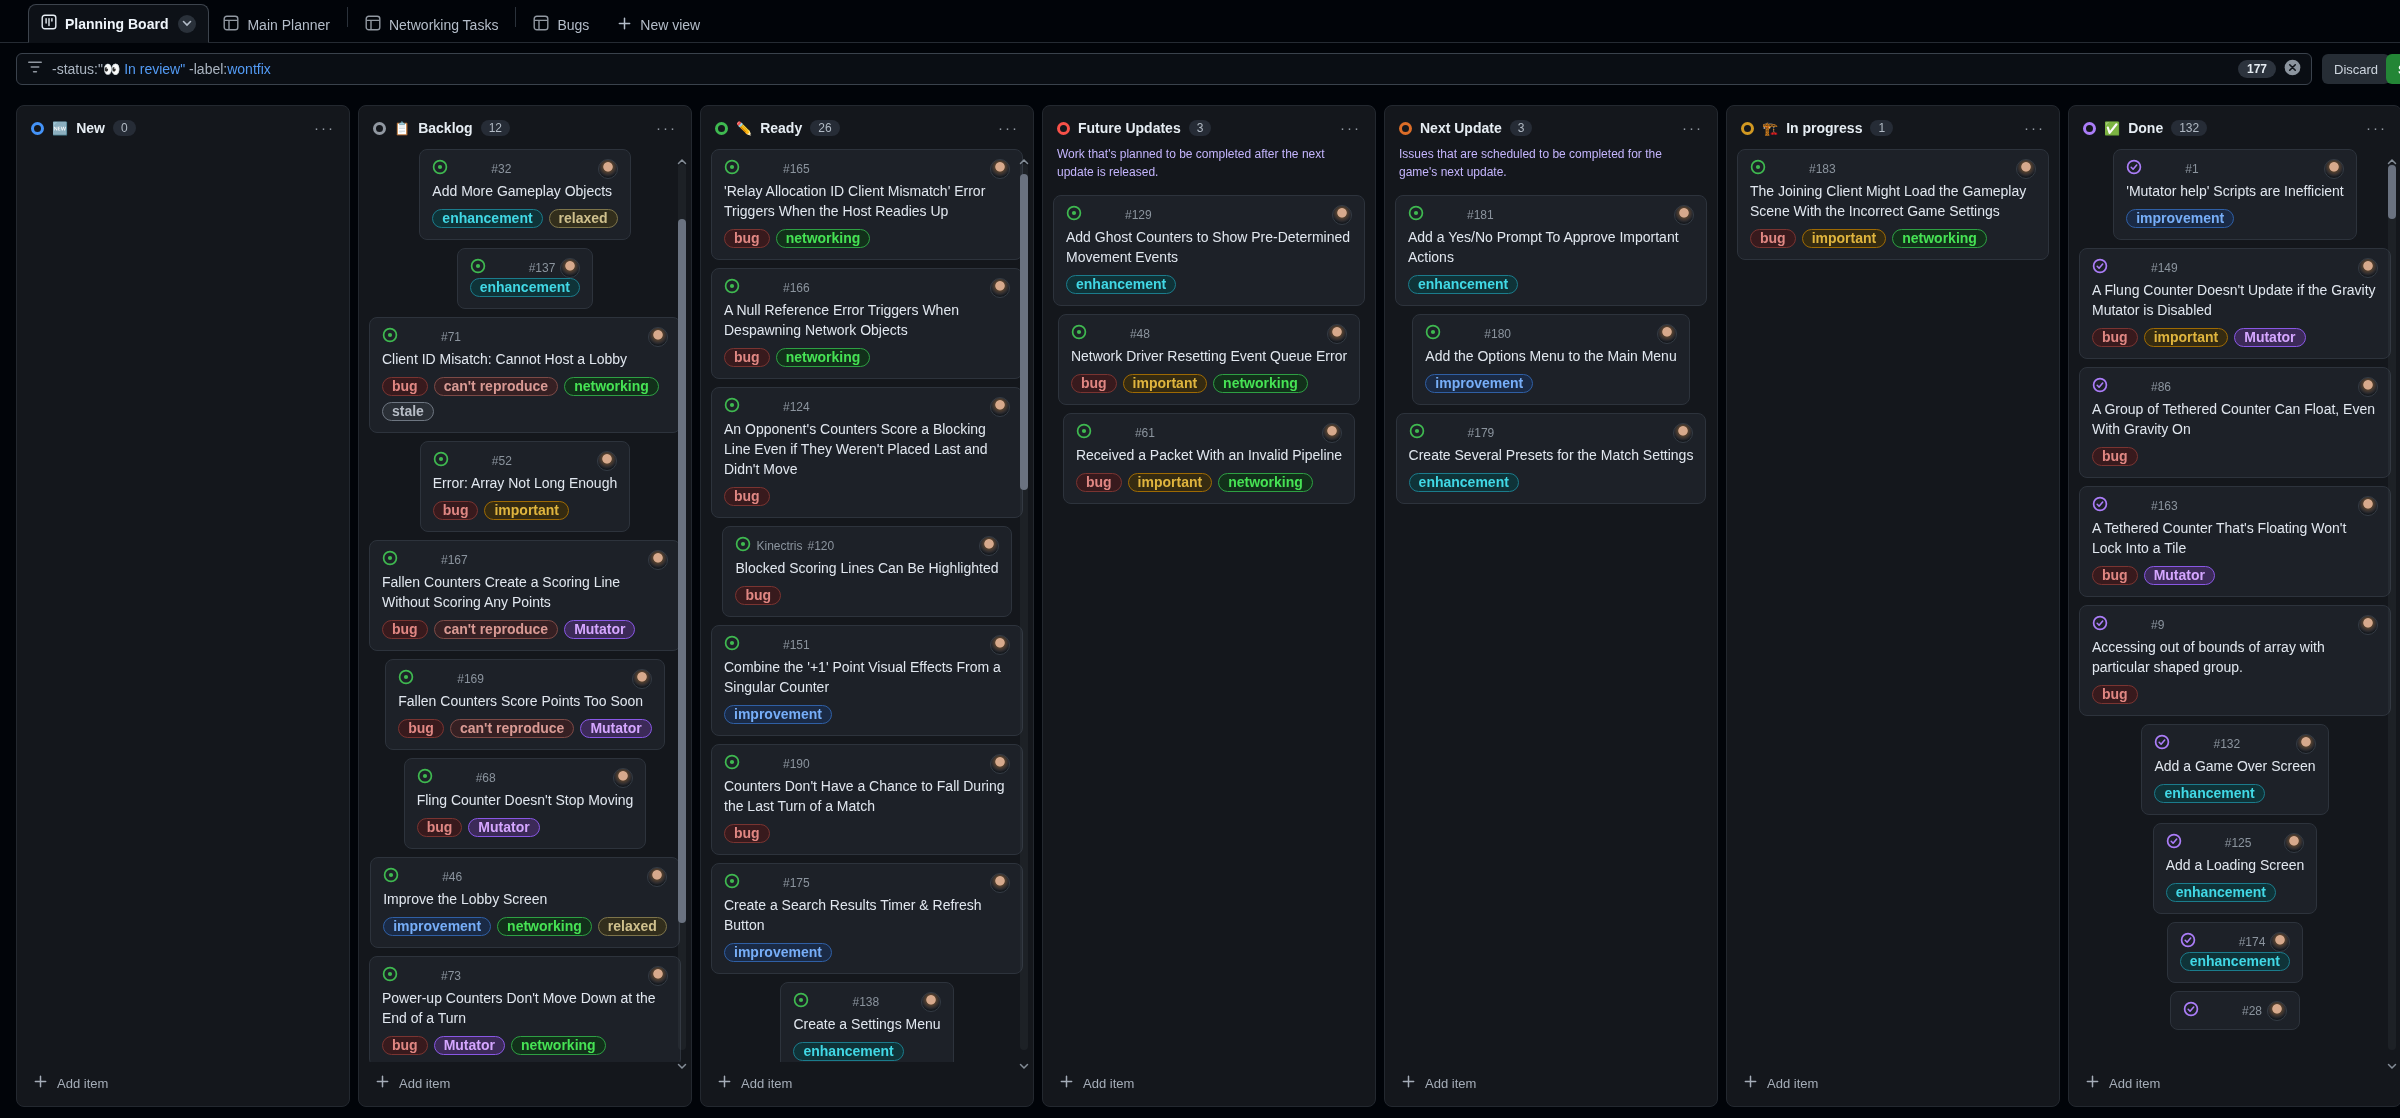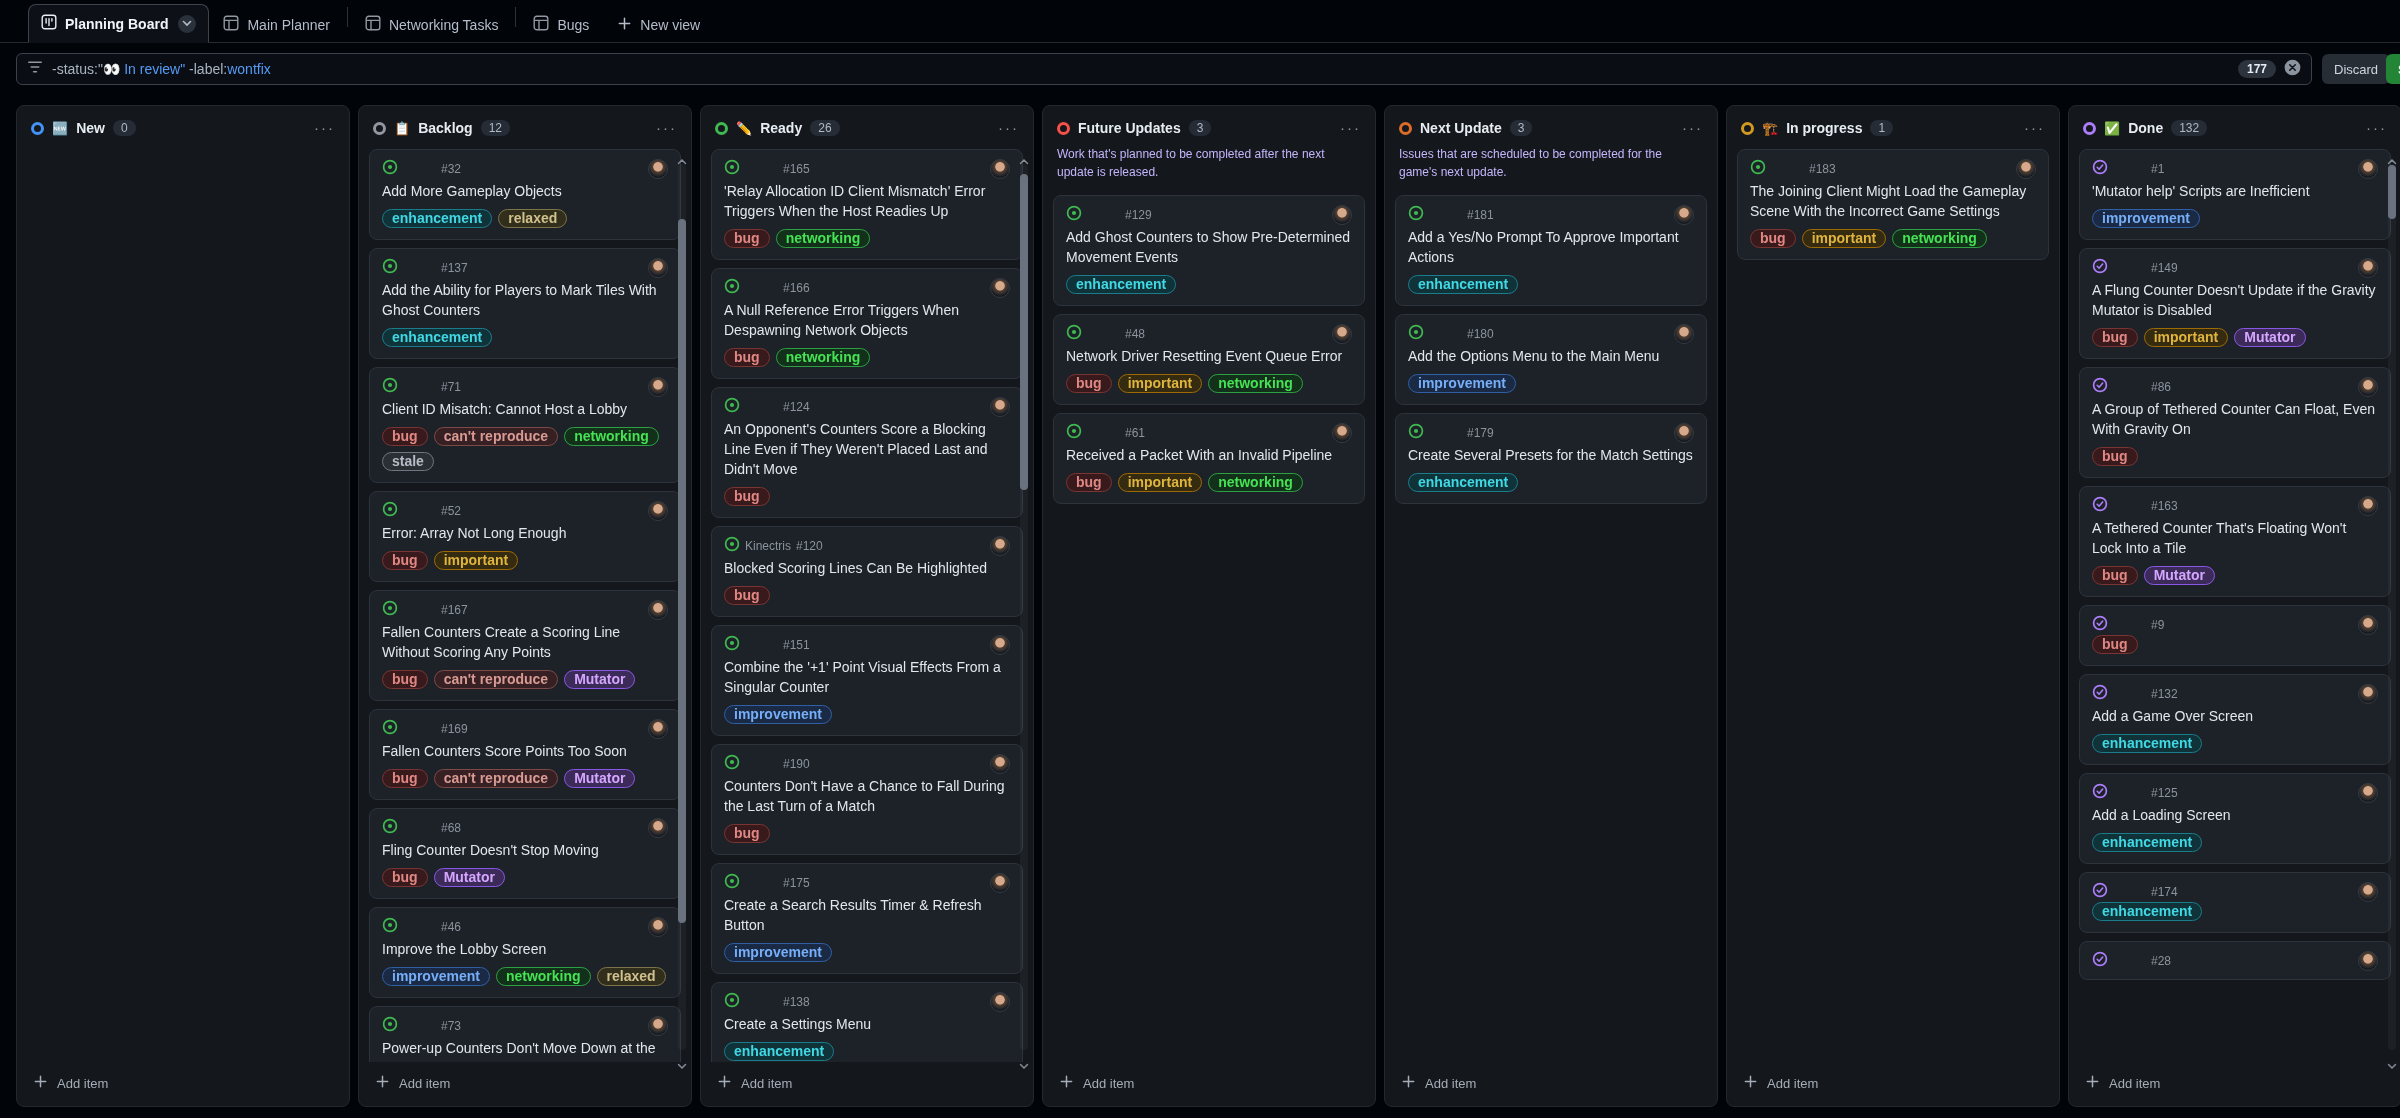--- a/index.html
+++ b/index.html
@@ -36,21 +36,21 @@
   .board { display:flex; align-items:flex-start; gap:8px; padding:9px 0 0 16px; }
   .column { width:334px; height:1002px; flex:none; background:#14171c; border:1px solid #23282f;
     border-radius:8px; display:flex; flex-direction:column; position:relative; overflow:hidden; }
   .col-header { display:flex; align-items:center; gap:8px; padding:14px 14px 9px; flex:none; }
   .ring { width:13px; height:13px; border-radius:50%; border:3px solid #9198a1; flex:none; }
   .col-emoji { font-size:13px; line-height:1; }
   .col-name { font-size:14px; font-weight:bold; color:#e6edf3; }
   .col-count { font-size:12px; background:#262c36; color:#b1bac4; border-radius:10px; padding:1px 8px; }
   .col-menu { margin-left:auto; color:#9198a1; font-size:15px; letter-spacing:2px; cursor:pointer; line-height:8px; }
   .col-desc { padding:0 14px 10px; font-size:12px; line-height:1.5; color:#c4b5fd; flex:none; }
-  .col-list { flex:1 1 auto; overflow:hidden; display:flex; flex-direction:column; gap:8px; padding:4px 10px 0; }
+  .col-list { flex:1 1 auto; overflow:hidden; display:flex; flex-direction:column; gap:8px; padding:4px 10px 0;align-items:center; }
   .col-footer { flex:none; display:flex; align-items:center; gap:9px; padding:12px 16px 14px;
     color:#a5adb8; font-size:13px; cursor:pointer; }
 
   
   .card { flex:none; background:#1d2128; border:1px solid #2d333c; border-radius:8px; padding:8px 12px; }
   .card-head { display:flex; align-items:center; gap:5px; height:21px; }
   .card-num, .card-repo { font-size:12px; color:#8b949e; }
   .card-num.solo { margin-left:38px; }
   .avatar { width:20px; height:20px; border-radius:50%; margin-left:auto; flex:none;
     border:1px solid #343b44;
@@ -186,21 +186,20 @@
         </div>
         <div class="card">
           <div class="card-head">
             <span><svg width="16" height="16" viewBox="0 0 16 16">
                 <circle cx="8" cy="8" r="6.4" fill="none" stroke="#3fb950" stroke-width="1.7"></circle>
                 <circle cx="8" cy="8" r="2.1" fill="#3fb950"></circle>
               </svg></span>
             <span class="card-num solo">#137</span>
             <span class="avatar"></span>
           </div>
-          <div class="card-title">Add the Ability for Players to Mark Tiles With Ghost Counters</div>
           <div class="card-labels">
             <span class="pill" style="color: rgb(65, 216, 229); background: rgb(15, 51, 56); border-color: rgb(27, 124, 140);">enhancement</span>
           </div>
         </div>
         <div class="card">
           <div class="card-head">
             <span><svg width="16" height="16" viewBox="0 0 16 16">
                 <circle cx="8" cy="8" r="6.4" fill="none" stroke="#3fb950" stroke-width="1.7"></circle>
                 <circle cx="8" cy="8" r="2.1" fill="#3fb950"></circle>
               </svg></span>
@@ -694,20 +693,21 @@
         </div>
         <div class="card">
           <div class="card-head">
             <span><svg width="16" height="16" viewBox="0 0 16 16">
                 <circle cx="8" cy="8" r="6.4" fill="none" stroke="#ab7df8" stroke-width="1.7"></circle>
                 <path d="M5.2 8.3l1.9 1.9 3.6-4.2" fill="none" stroke="#ab7df8" stroke-width="1.6" stroke-linecap="round" stroke-linejoin="round"></path>
               </svg></span>
             <span class="card-num solo">#9</span>
             <span class="avatar"></span>
           </div>
+          <div class="card-title">Accessing out of bounds of array with particular shaped group.</div>
           <div class="card-labels">
             <span class="pill" style="color: rgb(224, 135, 131); background: rgb(56, 26, 29); border-color: rgb(122, 52, 49);">bug</span>
           </div>
         </div>
         <div class="card">
           <div class="card-head">
             <span><svg width="16" height="16" viewBox="0 0 16 16">
                 <circle cx="8" cy="8" r="6.4" fill="none" stroke="#ab7df8" stroke-width="1.7"></circle>
                 <path d="M5.2 8.3l1.9 1.9 3.6-4.2" fill="none" stroke="#ab7df8" stroke-width="1.6" stroke-linecap="round" stroke-linejoin="round"></path>
               </svg></span>

